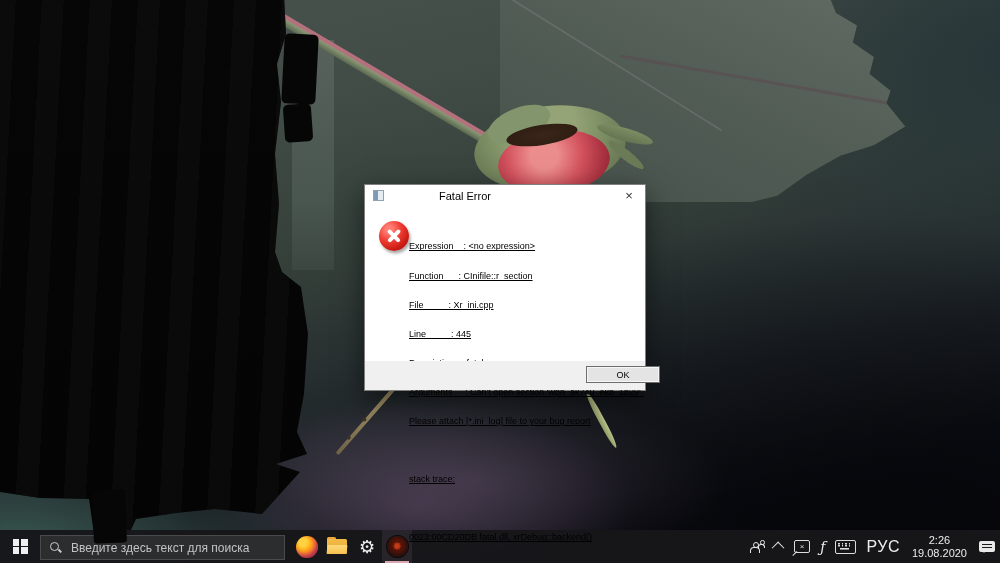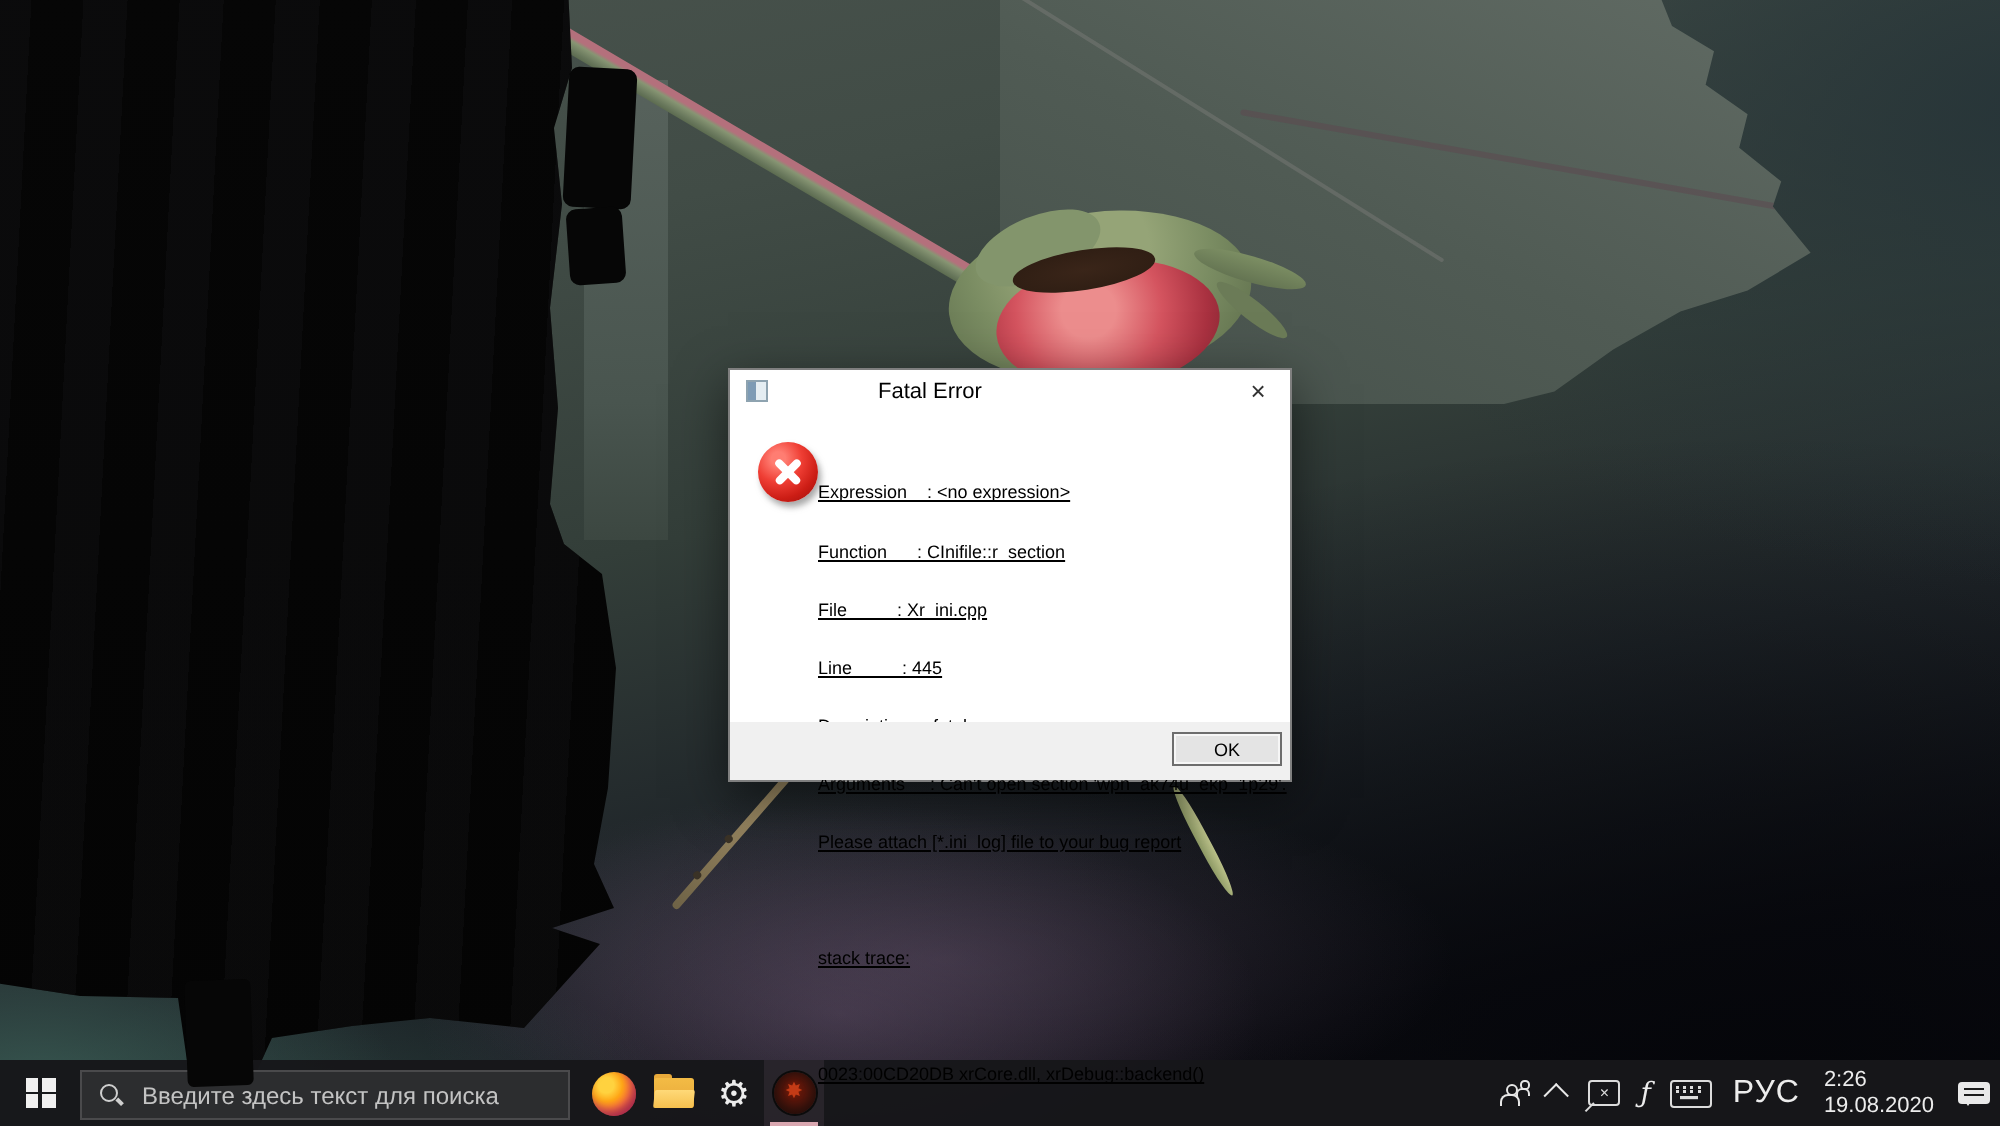--- a/index.html
+++ b/index.html
@@ -115,21 +115,21 @@
   .penbox::after{content:"";position:absolute;left:-3px;bottom:-2px;width:6px;height:1.4px;background:#dcdcdc;transform:rotate(-45deg);}
   .stylus{font-family:"DejaVu Serif",serif;font-style:italic;font-size:14px;color:#ececec;}
   .kbd{width:19px;height:12px;border:1.2px solid #dcdcdc;border-radius:2px;
     background-image:
       repeating-linear-gradient(90deg,#dcdcdc 0 1.5px,transparent 1.5px 3.6px),
       repeating-linear-gradient(90deg,#dcdcdc 0 1.5px,transparent 1.5px 3.6px),
       linear-gradient(#dcdcdc,#dcdcdc);
     background-size:13px 1.5px,13px 1.5px,9px 1.6px;
     background-position:2px 2px,2px 4.8px,4px 7.6px;background-repeat:no-repeat;}
   .lang{font-size:16px;letter-spacing:.5px;}
-  .clock{display:flex;flex-direction:column;align-items:flex-start;font-size:11px;line-height:13px;padding:0 7px;}
+  .clock{display:flex;flex-direction:column;align-items:center;font-size:11px;line-height:13px;padding:0 7px;}
   .bubble{position:relative;width:16px;height:11px;background:#e9e9e9;border-radius:2px;}
   .bubble .ln{position:absolute;left:3px;top:3px;width:10px;height:1.3px;background:#1b1b1b;box-shadow:0 3px 0 #1b1b1b;}
   .bubble::after{content:"";position:absolute;left:3px;bottom:-3.5px;border:3.5px solid transparent;border-top-color:#e9e9e9;border-left-width:2px;border-right-width:2px;}
   
   .dialog{position:absolute;left:364px;top:184px;width:282px;height:207px;z-index:50;
     background:#fff;border:1px solid #7f7f7f;box-shadow:0 8px 24px rgba(0,0,0,.5);
     box-sizing:border-box;}
   .dlg-titlebar{height:21px;display:flex;align-items:center;background:#fff;}
   .dlg-appicon{width:11px;height:11px;margin-left:8px;border:1px solid #8ea3b0;box-sizing:border-box;
     background:linear-gradient(90deg,#7d9bb5 0 45%,#e4edf2 45%);}
@@ -140,21 +140,21 @@
   .err-icon{position:absolute;left:14px;top:15px;width:30px;height:30px;border-radius:50%;
     background:radial-gradient(circle at 34% 28%,#ff7d72 0 12%,#ef3e34 40%,#cc1d15 68%,#970d0c 100%);
     box-shadow:1.5px 2.5px 3px rgba(110,110,110,.6);}
   .err-icon .bar{position:absolute;left:7px;top:13.2px;width:16px;height:3.6px;border-radius:2px;background:#fff;}
   .err-icon .bar.b1{transform:rotate(45deg);}
   .err-icon .bar.b2{transform:rotate(-45deg);}
   .dlg-lines{position:absolute;left:44px;top:17px;right:8px;
     font-size:9px;line-height:9.7px;color:#000;white-space:pre;}
   .dlg-line{min-height:9.7px;text-decoration:underline;}
   .dlg-footer{position:absolute;left:0;right:0;bottom:0;height:29px;background:#f0f0f0;}
-  .ok-btn{position:absolute;left:221px;top:5px;width:55px;height:17px;background:#e4e4e4;
+  .ok-btn{position:absolute;left:221px;top:5px;width:74px;height:17px;background:#e4e4e4;
     border:1px solid #6d6d6d;box-shadow:inset 0 0 0 1px #f6f6f6;box-sizing:border-box;
     font:9px "Liberation Sans",sans-serif;color:#000;display:flex;align-items:center;justify-content:center;}
 </style>
 </head>
 <body>
 
 <div class="wallpaper"></div>
 <div class="leaf">
   <div class="leaf-vein"></div>
   <div class="leaf-vein2"></div>
@@ -262,21 +262,21 @@
       <div class="dlg-line">Expression    : &lt;no expression&gt;</div>
       <div class="dlg-line">Function      : CInifile::r_section</div>
       <div class="dlg-line">File          : Xr_ini.cpp</div>
       <div class="dlg-line">Line          : 445</div>
       <div class="dlg-line">Description   : fatal error</div>
       <div class="dlg-line">Arguments     : Can't open section 'wpn_ak74u_ekp_1p29'.</div>
       <div class="dlg-line">Please attach [*.ini_log] file to your bug report</div>
       <div class="dlg-line"></div>
       <div class="dlg-line">stack trace:</div>
       <div class="dlg-line"></div>
-      <div class="dlg-line">0023:00CD20DB xrCore.dll, xrDebug::backend()</div>
+      <div class="dlg-line">0023:00CD20DB fatal.dll, xrDebug::backend()</div>
       <div class="dlg-line"></div>
       
     </div>
   </div>
   <div class="dlg-footer">
     <div class="ok-btn">OK</div>
   </div>
 </div>
 
 </body></html>

